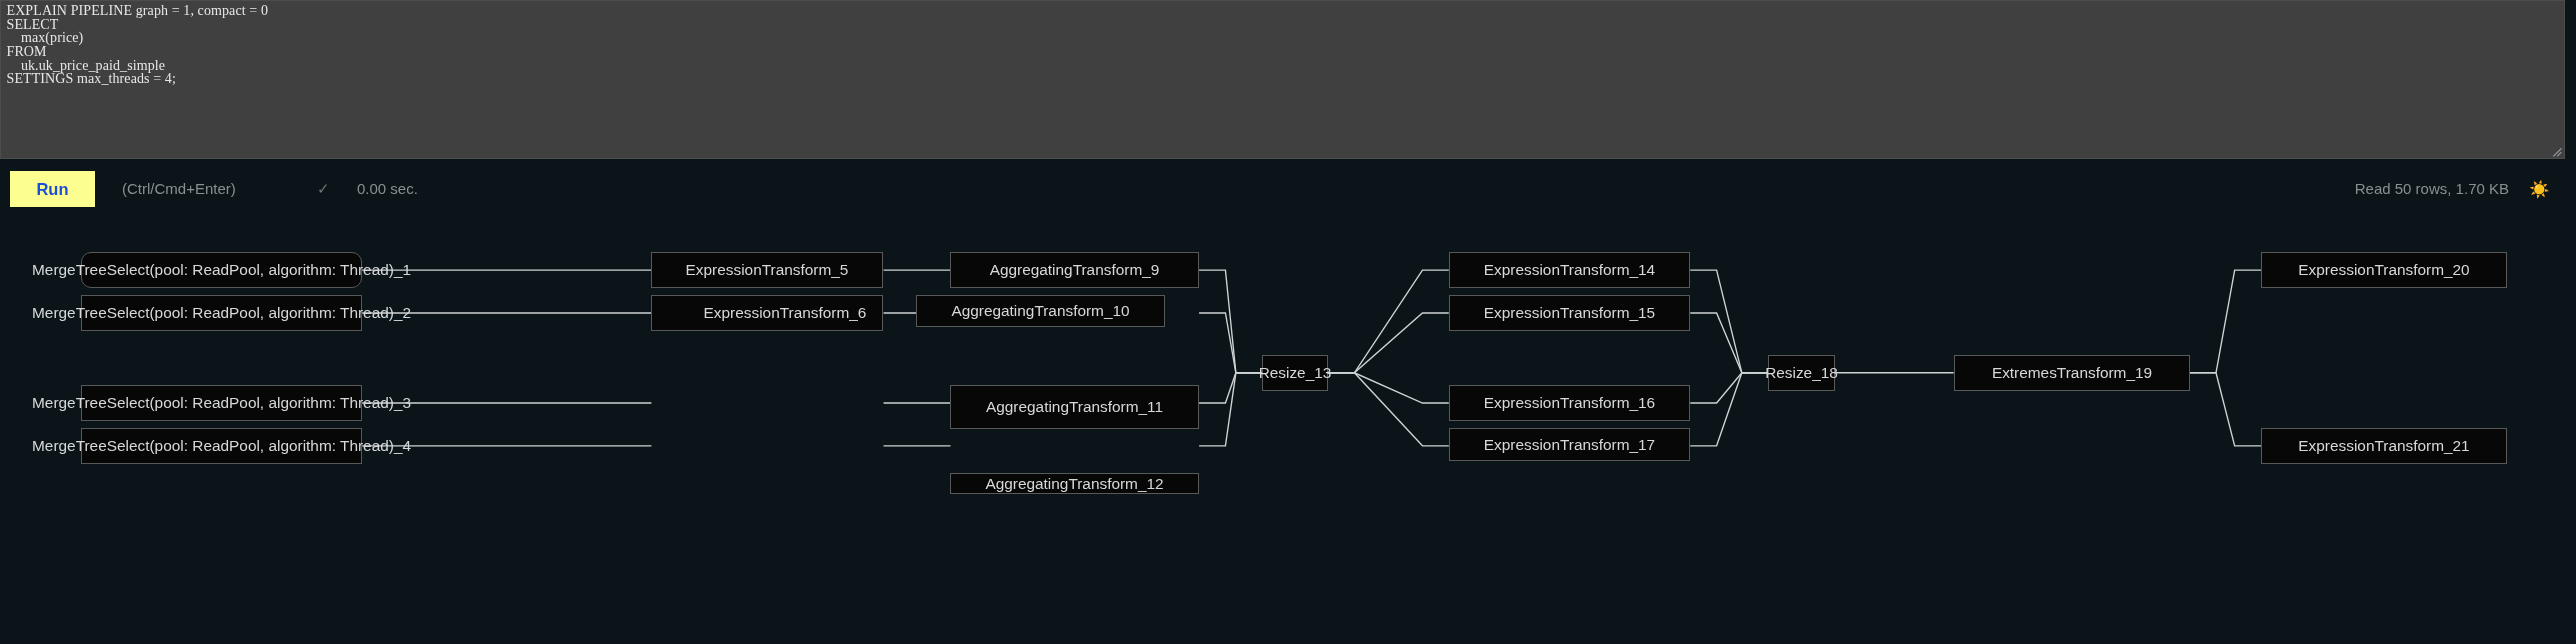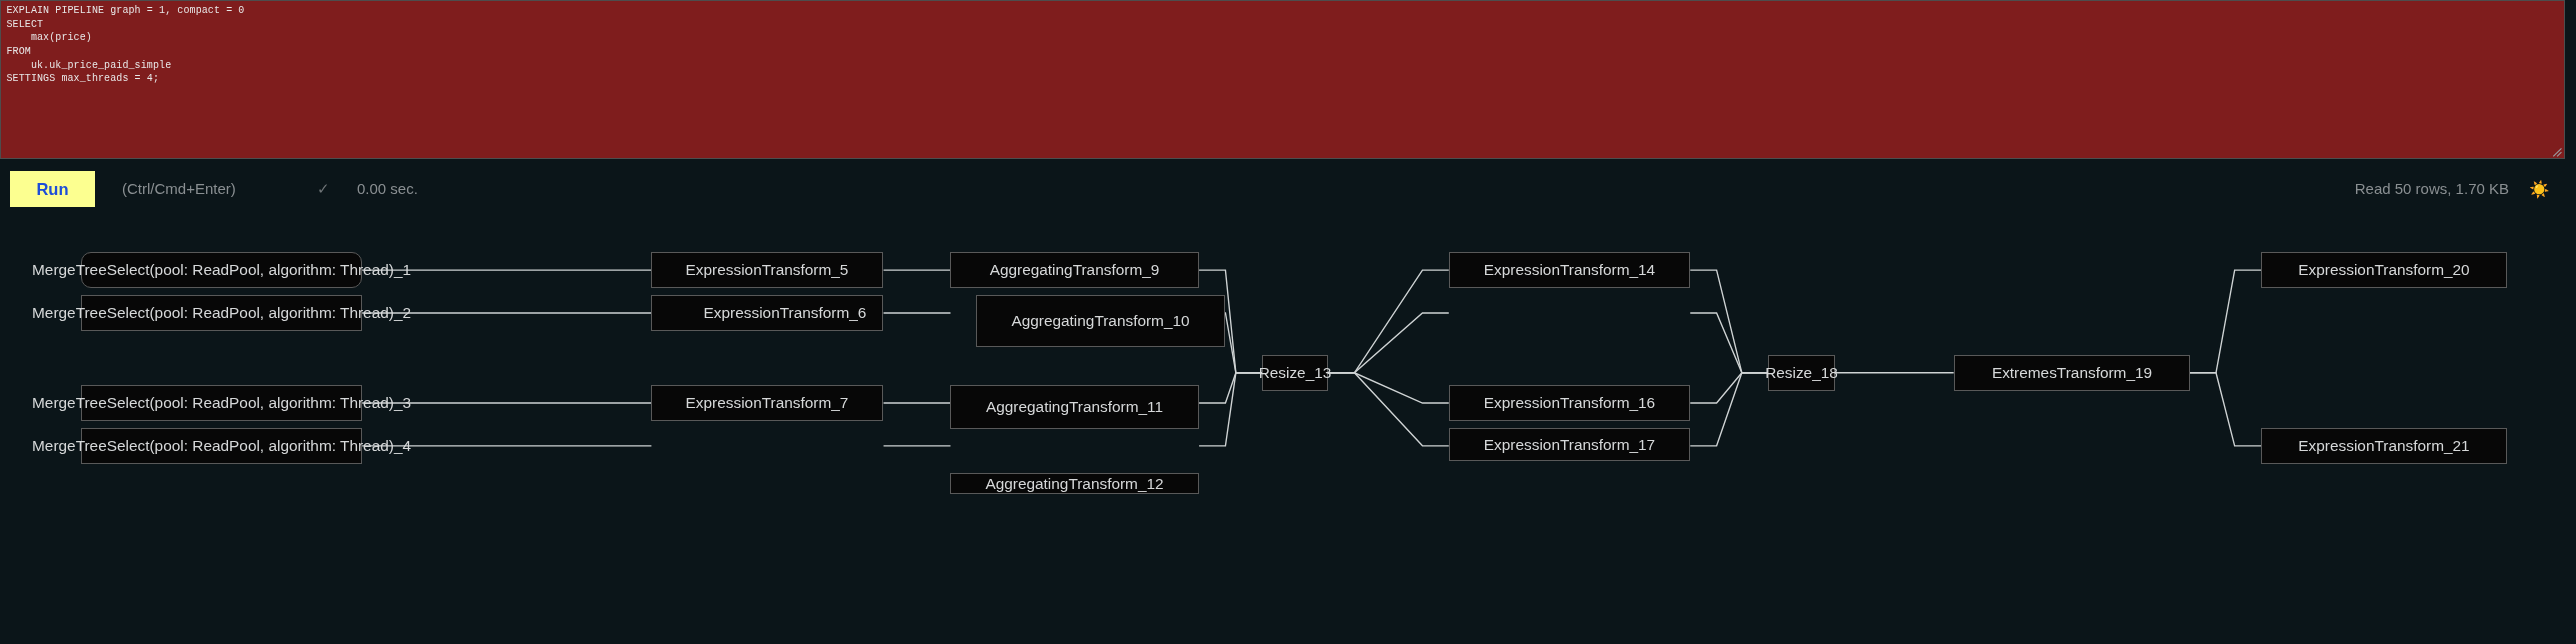--- a/index.html
+++ b/index.html
@@ -21,25 +21,25 @@
     position: absolute;
     left: 0;
     top: 0;
     width: 2565px;
     height: 159px;
   }
   #sql-editor {
     box-sizing: border-box;
     width: 100%;
     height: 100%;
-    background: #7f1d1d;
+    background: #404040;
     border: 1.1px solid #4d4d4d;
     color: #e8e8e8;
-    font-family: Liberation Mono, monospace;
-    font-size: 10px;
+    font-family: Liberation Serif, serif;
+    font-size: 14px;
     line-height: 13.6px;
     padding: 3.3px 5.5px 5.5px 5.5px;
     white-space: pre;
     resize: none;
     outline: none;
     overflow: hidden;
     letter-spacing: 0.1px;
   }
   #resize-grip {
     position: absolute;
@@ -178,27 +178,27 @@
       <polyline points="3990,282 4038,282 4072,95 4120,95" fill="none" stroke="#cfd3d4" stroke-width="2.5"></polyline>
       <polyline points="3990,282 4038,282 4072,415 4120,415" fill="none" stroke="#cfd3d4" stroke-width="2.5"></polyline>
     </svg>
 
 <div class="gnode" style="left: 81px; top: 34px; width: 281px; height: 36px; border-radius: 10px;">MergeTreeSelect(pool: ReadPool, algorithm: Thread)_1</div>
     <div class="gnode" style="left: 81px; top: 77px; width: 281px; height: 36px;">MergeTreeSelect(pool: ReadPool, algorithm: Thread)_2</div>
     <div class="gnode" style="left: 81px; top: 167px; width: 281px; height: 36px;">MergeTreeSelect(pool: ReadPool, algorithm: Thread)_3</div>
     <div class="gnode" style="left: 81px; top: 210px; width: 281px; height: 36px;">MergeTreeSelect(pool: ReadPool, algorithm: Thread)_4</div>
     <div class="gnode" style="left: 651px; top: 34px; width: 232px; height: 36px;">ExpressionTransform_5</div>
     <div class="gnode" style="left: 651px; top: 77px; width: 232px; height: 36px; padding-left: 36px;">ExpressionTransform_6</div>
-    <div class="gnode" style="left: 651px; top: 167px; width: 232px; height: 36px;">ExpressionTransform_7</div>
     <div class="gnode" style="left: 950px; top: 34px; width: 249px; height: 36px;">AggregatingTransform_9</div>
-    <div class="gnode" style="left: 976px; top: 77px; width: 249px; height: 52px;">AggregatingTransform_10</div>
+    <div class="gnode" style="left: 916px; top: 77px; width: 249px; height: 32px;">AggregatingTransform_10</div>
     <div class="gnode" style="left: 950px; top: 167px; width: 249px; height: 44px;">AggregatingTransform_11</div>
     <div class="gnode" style="left: 950px; top: 210px; width: 249px; height: 21px; margin-top: 45px;">AggregatingTransform_12</div>
     <div class="gnode" style="left: 1262px; top: 137px; width: 66px; height: 36px;">Resize_13</div>
     <div class="gnode" style="left: 1449px; top: 34px; width: 241px; height: 36px;">ExpressionTransform_14</div>
+    <div class="gnode" style="left: 1449px; top: 77px; width: 241px; height: 36px;">ExpressionTransform_15</div>
     <div class="gnode" style="left: 1449px; top: 167px; width: 241px; height: 36px;">ExpressionTransform_16</div>
     <div class="gnode" style="left: 1449px; top: 210px; width: 241px; height: 33px;">ExpressionTransform_17</div>
     <div class="gnode" style="left: 1768px; top: 137px; width: 67px; height: 36px;">Resize_18</div>
     <div class="gnode" style="left: 1954px; top: 137px; width: 236px; height: 36px;">ExtremesTransform_19</div>
     <div class="gnode" style="left: 2261px; top: 34px; width: 246px; height: 36px;">ExpressionTransform_20</div>
     <div class="gnode" style="left: 2261px; top: 210px; width: 246px; height: 36px;">ExpressionTransform_21</div>
   </div>
 
 
 </body></html>

